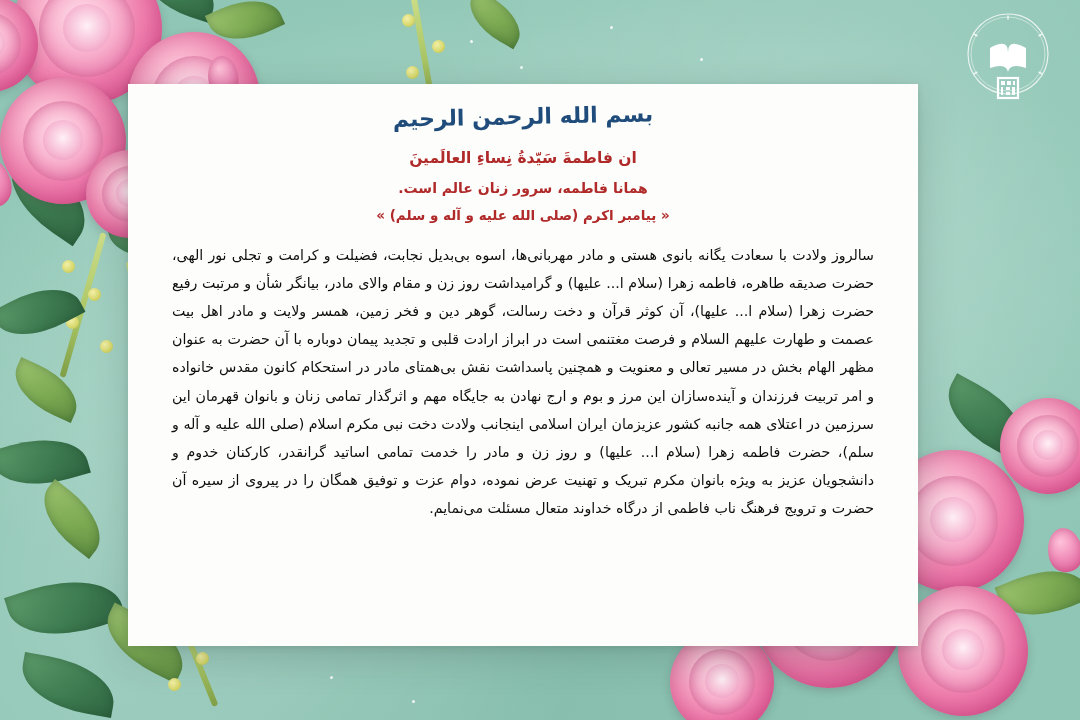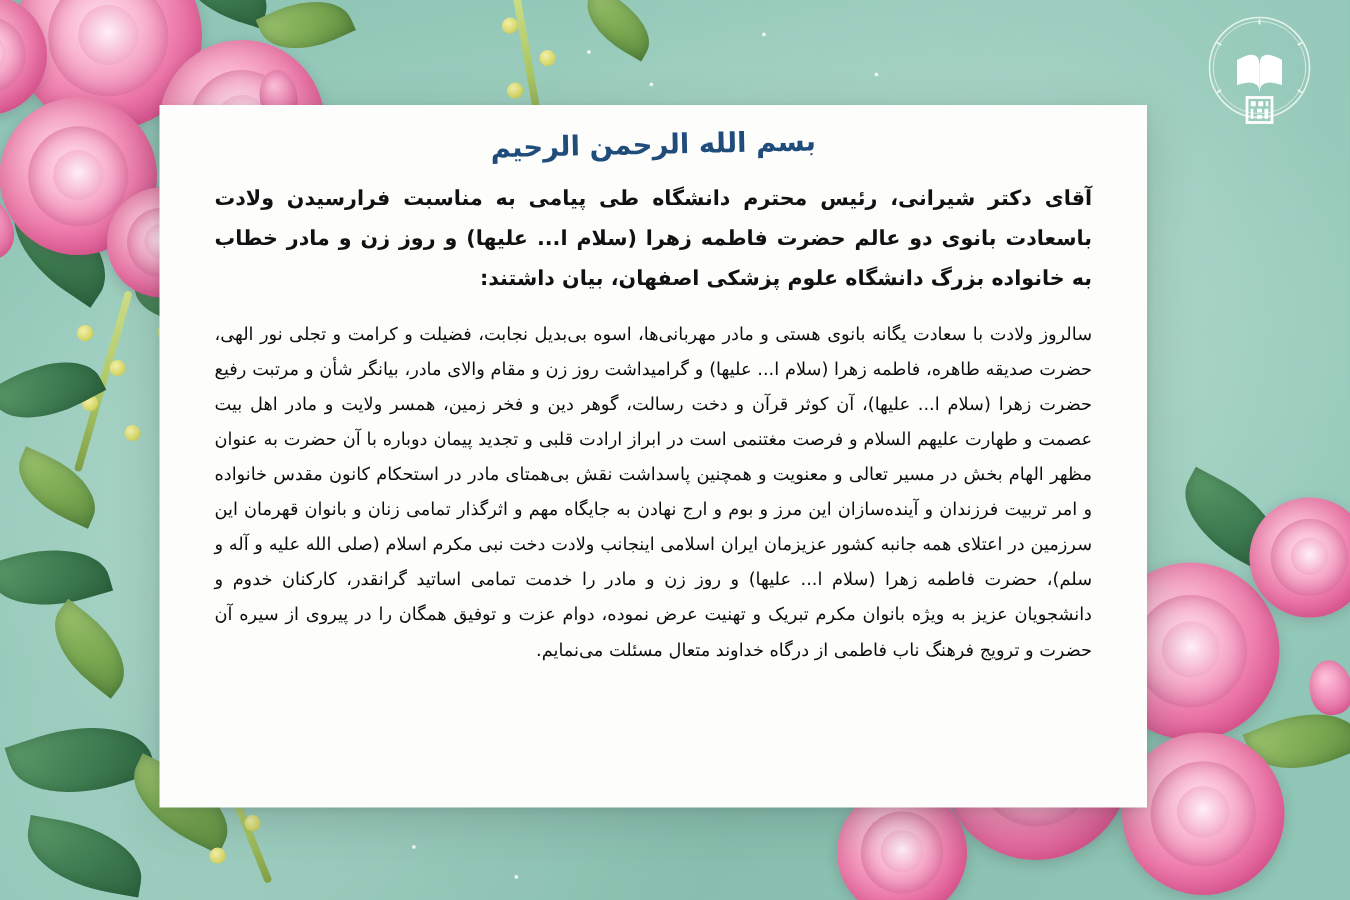--- a/index.html
+++ b/index.html
@@ -289,20 +289,24 @@
         <rect x="58" y="75" width="3" height="8"></rect>
         <rect x="52" y="80" width="4" height="3"></rect>
       </g>
     </svg>
   </div>
 
   <div class="card">
     <div class="card-inner">
       <div class="basmala">بسم الله الرحمن الرحیم</div>
 
-      <p class="salutation">آقای دکتر شیرانی، رئیس محترم دانشگاه طی پیامی به مناسبت فرارسیدن ولادت باسعادت بانوی دو عالم حضرت فاطمه زهرا (سلام ا... علیها) و روز زن و مادر خطاب به خانواده بزرگ دانشگاه علوم پزشکی اصفهان، بیان داشتند:</p>
-
+
+      <div class="hadith">
+        <div class="line-ar">ان فاطمةَ سَیّدةُ نِساءِ العالَمینَ</div>
+        <div class="line-fa">همانا فاطمه، سرور زنان عالم است.</div>
+        <div class="line-src">« پیامبر اکرم (صلی الله علیه و آله و سلم) »</div>
+      </div>
 
       <p class="body-text">سالروز ولادت با سعادت یگانه بانوی هستی و مادر مهربانی‌ها، اسوه بی‌بدیل نجابت، فضیلت و کرامت و تجلی نور الهی، حضرت صدیقه طاهره، فاطمه زهرا (سلام ا... علیها) و گرامیداشت روز زن و مقام والای مادر، بیانگر شأن و مرتبت رفیع حضرت زهرا (سلام ا... علیها)، آن کوثر قرآن و دخت رسالت، گوهر دین و فخر زمین، همسر ولایت و مادر اهل بیت عصمت و طهارت علیهم السلام و فرصت مغتنمی است در ابراز ارادت قلبی و تجدید پیمان دوباره با آن حضرت به عنوان مظهر الهام بخش در مسیر تعالی و معنویت و همچنین پاسداشت نقش بی‌همتای مادر در استحکام کانون مقدس خانواده و امر تربیت فرزندان و آینده‌سازان این مرز و بوم و ارج نهادن به جایگاه مهم و اثرگذار تمامی زنان و بانوان قهرمان این سرزمین در اعتلای همه جانبه کشور عزیزمان ایران اسلامی اینجانب ولادت دخت نبی مکرم اسلام (صلی الله علیه و آله و سلم)، حضرت فاطمه زهرا (سلام ا... علیها) و روز زن و مادر را خدمت تمامی اساتید گرانقدر، کارکنان خدوم و دانشجویان عزیز به ویژه بانوان مکرم تبریک و تهنیت عرض نموده، دوام عزت و توفیق همگان را در پیروی از سیره آن حضرت و ترویج فرهنگ ناب فاطمی از درگاه خداوند متعال مسئلت می‌نمایم.</p>
     </div>
   </div>
 
 </div>
 
 </body></html>

